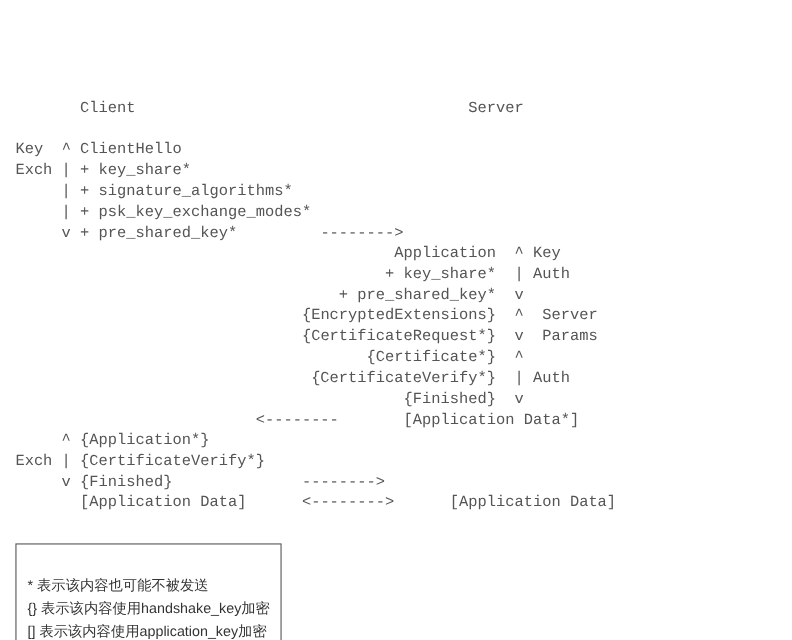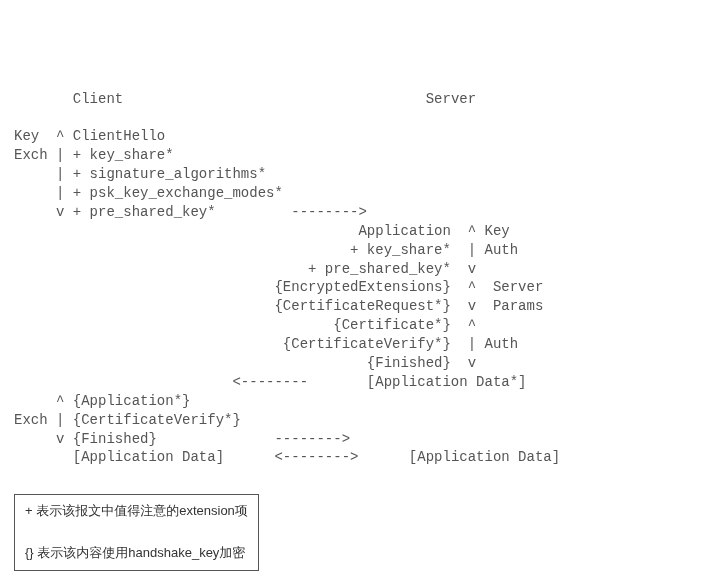--- a/index.html
+++ b/index.html
@@ -47,23 +47,24 @@
                                       <span>{Certificate*}  ^</span>
                                 <span>{CertificateVerify*}  | Auth</span>
                                           <span>{Finished}  v</span>
                           <span>&lt;--------       [Application Data*]</span>
      <span>^ {Application*}</span>
 <span>Exch</span> <span>| {CertificateVerify*}</span>
      <span>v {Finished}              --------&gt;</span>
      <span>  [Application Data]      &lt;--------&gt;      [Application Data]</span>
 </div>
 <div class="legend-box">
-<span>+  表示该报文中值得注意的extension项</span><br>
 <br>
+<span>*  表示该内容也可能不被发送</span><br>
 <span>{}  表示该内容使用handshake_key加密</span><br>
+<span>[]  表示该内容使用application_key加密</span>
 </div>
 
 
 
 
 
 
 
 
 </body></html>

